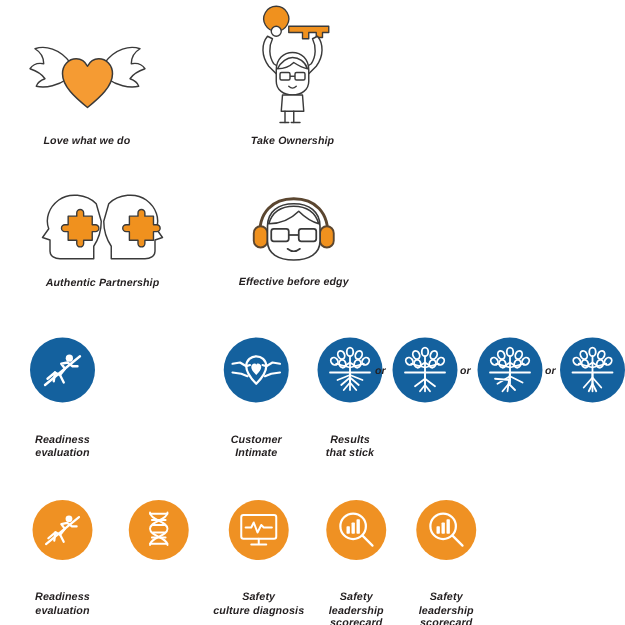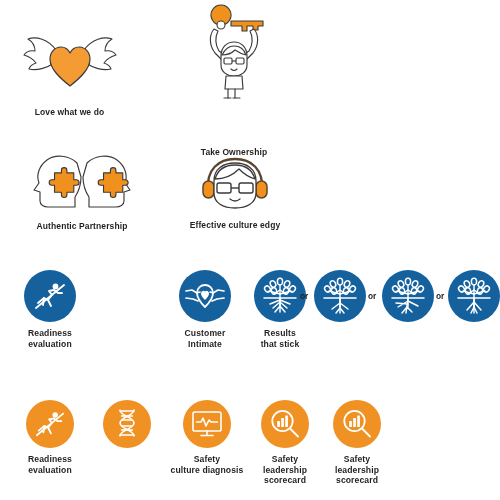--- a/index.html
+++ b/index.html
@@ -2,41 +2,41 @@
 <html><head>
 <meta charset="utf-8">
 <style>
   html,body{margin:0;padding:0;}
   body{
     width:500px;height:500px;background:#ffffff;
     font-family:"Liberation Sans", sans-serif;
     position:relative;overflow:hidden;
     -webkit-font-smoothing:antialiased;
   }
-  .canvas{position:relative;width:500px;height:500px;}
+  .canvas{position:relative;width:500px;height:500px;font-style:italic;}
 
   
   .cell{position:absolute;display:flex;flex-direction:column;align-items:center;}
   .art{display:flex;align-items:center;justify-content:center;}
   .cap{
     text-align:center;color:#231f20;font-weight:bold;
     letter-spacing:.1px;
   }
 
   
   .value-cell .cap{font-size:8.5px;line-height:11px;margin-top:7px;}
 
   
   .badge{
     border-radius:50%;
     display:flex;align-items:center;justify-content:center;
   }
   .badge-blue{background:#14619e;}
   .badge-orange{background:#ef9123;}
-  .badge-cell .cap{font-size:8.6px;line-height:10.6px;margin-top:6px;}
+  .badge-cell .cap{font-size:8.6px;line-height:10.6px;margin-top:24px;}
   .or{
     position:absolute;color:#231f20;font-weight:bold;font-size:8.4px;
   }
   svg{display:block;overflow:visible;}
 </style>
 </head>
 <body>
 
 <div class="canvas">
 
@@ -46,21 +46,21 @@
         <g fill="#ffffff" stroke="#3a3a3a" stroke-width="1.1" stroke-linejoin="round" stroke-linecap="round">
           <path d="M34 20 C26 9, 14 6, 6 9 C11 12, 13 17, 13 21 C8 20, 4 22, 2 25 C8 27, 12 30, 14 33 C11 34, 8 36, 7 39 C15 41, 25 38, 32 33 Z"></path>
           <path d="M62 20 C70 9, 82 6, 90 9 C85 12, 83 17, 83 21 C88 20, 92 22, 94 25 C88 27, 84 30, 82 33 C85 34, 88 36, 89 39 C81 41, 71 38, 64 33 Z"></path>
         </g>
         <path d="M48 56 C38 48, 28 39, 28 29 C28 22, 33 17, 39 17 C43 17, 46 19, 48 23 C50 19, 53 17, 57 17 C63 17, 68 22, 68 29 C68 39, 58 48, 48 56 Z" fill="#f59b33" stroke="#3a3a3a" stroke-width="1.2" stroke-linejoin="round"></path>
       </svg>
     </div>
     <div class="cap">Love what we do</div>
   </div>
 
-  <div class="cell value-cell" style="left:175px;top:10px;width:118px;gap:40px;">
+  <div class="cell value-cell" style="left:175px;top:10px;width:118px;">
     <div class="art" style="height:90px;">
       <svg width="86" height="92" viewBox="0 0 86 92">
 
         <g transform="translate(0,0)">
           <path d="M30 16 a10 10 0 1 1 .01 0 Z M40 12 L72 12 L72 17 L67 17 L67 21 L62 21 L62 17 L56 17 L56 22 L51 22 L51 17 L40 17 Z" fill="#f0911e" stroke="#3a3a3a" stroke-width="1.1" stroke-linejoin="round"></path>
           <circle cx="30" cy="16" r="4" fill="#ffffff" stroke="#3a3a3a" stroke-width="1.1"></circle>
         </g>
         <g fill="#ffffff" stroke="#3a3a3a" stroke-width="1.15" stroke-linejoin="round" stroke-linecap="round">
 
           <path d="M27 22 C24 28, 24 36, 28 42 L34 46 L30 50 L24 44 C18 36, 18 26, 23 20 Z"></path>
@@ -116,21 +116,21 @@
         <path d="M16 24 C19 14, 27 10, 36 10 C45 10, 53 14, 56 24 C49 22, 44 18, 40 14 C34 20, 25 24, 16 24 Z" fill="#ffffff" stroke="#3a3a3a" stroke-width="1.3" stroke-linejoin="round"></path>
 
         <g fill="none" stroke="#3a3a3a" stroke-width="1.4">
           <rect x="18" y="28" width="14" height="10" rx="2"></rect>
           <rect x="40" y="28" width="14" height="10" rx="2"></rect>
           <path d="M32 33 L40 33"></path>
         </g>
         <path d="M31 44 q5 4 10 0" fill="none" stroke="#3a3a3a" stroke-width="1.3" stroke-linecap="round"></path>
       </svg>
     </div>
-    <div class="cap">Effective culture edgy</div>
+    <div class="cap">Effective before edgy</div>
   </div>
 
   <div class="cell badge-cell" style="left:14px;top:270px;width:72px;">
     <div class="badge badge-blue" style="width:52px;height:52px;">
       <svg width="34" height="34" viewBox="0 0 34 34">
         <g fill="none" stroke="#ffffff" stroke-width="1.9" stroke-linecap="round" stroke-linejoin="round">
           <circle cx="22.5" cy="7.5" r="2.9" fill="#ffffff" stroke="none"></circle>
           <path d="M5 24 L11 19 L15 21 L19 16 L16 12 L21 11 L25 14 L29 14"></path>
           <path d="M11 19 L10 26"></path>
           <path d="M15 21 L18 27"></path>

